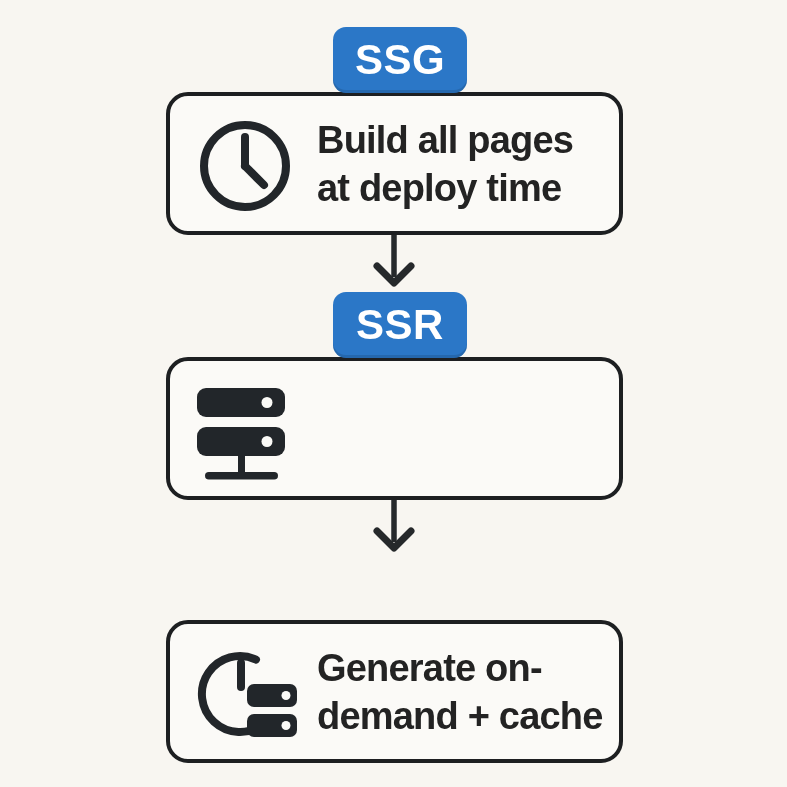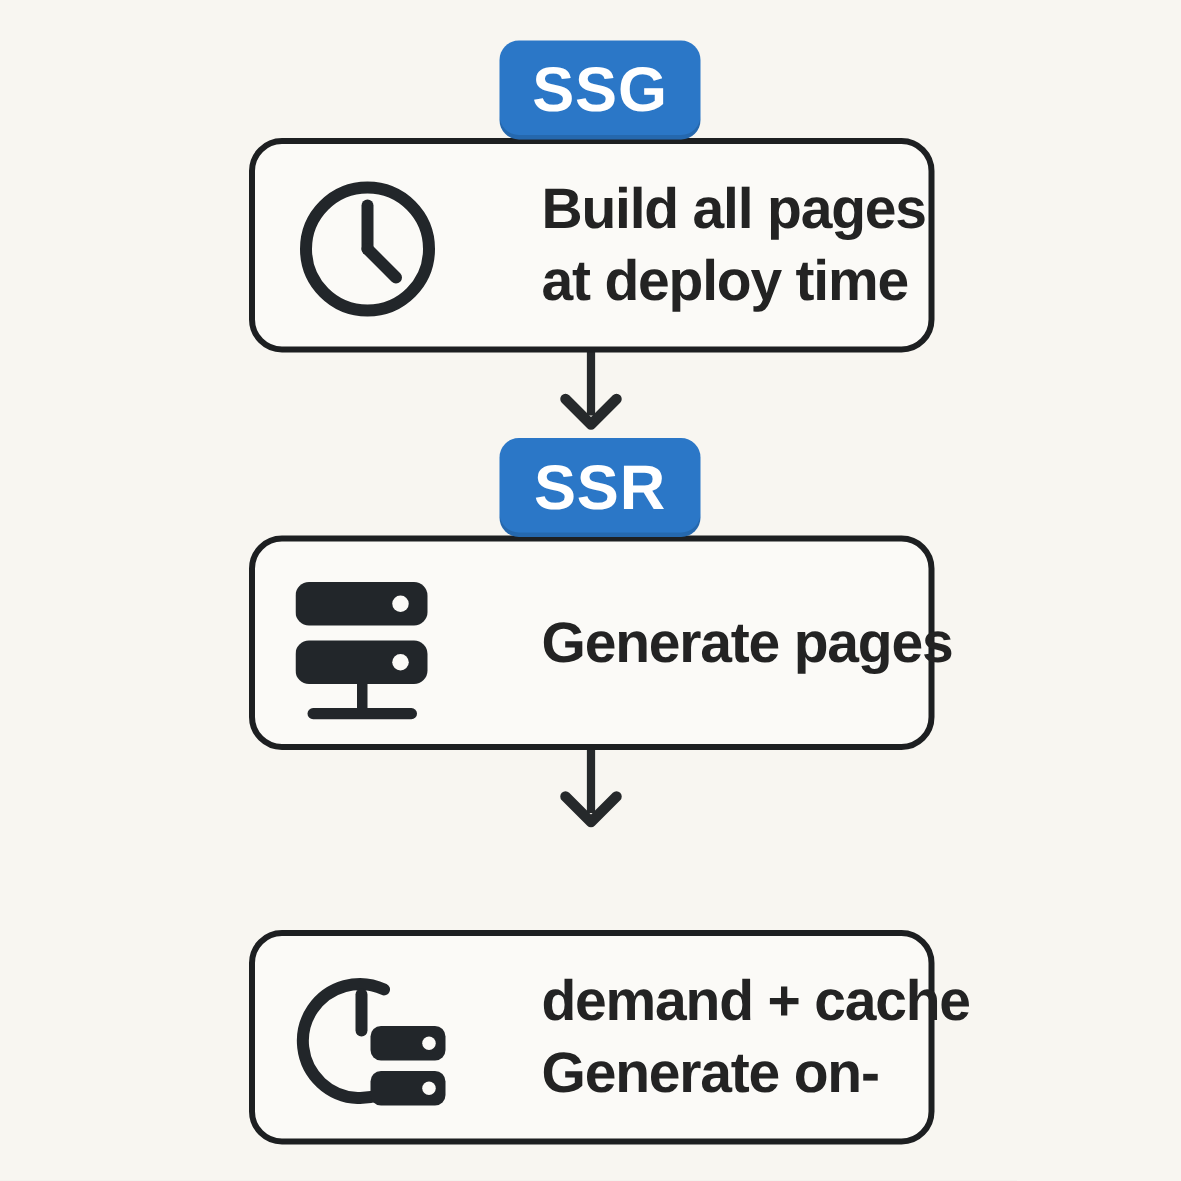--- a/index.html
+++ b/index.html
@@ -53,21 +53,20 @@
     height: 100%;
     display: flex;
     flex-direction: column;
     justify-content: center;
     color: #232323;
     font-size: 38px;
     font-weight: 700;
     letter-spacing: -0.8px;
     line-height: 48px;
     white-space: nowrap;
-    margin-left: 44px;
   }
   .flow-arrow {
     position: absolute;
     left: 370px;
     width: 48px;
     height: 58px;
     z-index: 1;
   }
   svg { display: block; }
 </style>
@@ -108,21 +107,20 @@
       <svg width="90" height="92" viewBox="0 0 90 92">
         <rect x="0" y="0" width="88" height="29" rx="9" fill="#22262a"></rect>
         <circle cx="70" cy="14.5" r="5.5" fill="#fbfaf7"></circle>
         <rect x="0" y="39" width="88" height="29" rx="9" fill="#22262a"></rect>
         <circle cx="70" cy="53.5" r="5.5" fill="#fbfaf7"></circle>
         <rect x="41" y="68" width="7" height="17" fill="#22262a"></rect>
         <rect x="8" y="84" width="73" height="7.5" rx="3.75" fill="#22262a"></rect>
       </svg>
     </div>
     <div class="node-text">
-      <span>Generate pages</span>
     </div>
   </div>
 
   <div class="flow-arrow" style="top:498px;">
     <svg width="48" height="58" viewBox="0 0 48 58">
       <path d="M24 0 L24 44" stroke="#26292b" stroke-width="5.5" fill="none"></path>
       <path d="M7 33 L24 50 L41 33" stroke="#26292b" stroke-width="7" fill="none" stroke-linejoin="round" stroke-linecap="round"></path>
     </svg>
   </div>
 
@@ -134,18 +132,18 @@
 
         <path d="M47 17 L47 41" fill="none" stroke="#22262a" stroke-width="8" stroke-linecap="round"></path>
 
         <rect x="53" y="38" width="50" height="23" rx="7" fill="#22262a"></rect>
         <circle cx="92" cy="49.5" r="4.5" fill="#fbfaf7"></circle>
         <rect x="53" y="68" width="50" height="23" rx="7" fill="#22262a"></rect>
         <circle cx="92" cy="79.5" r="4.5" fill="#fbfaf7"></circle>
       </svg>
     </div>
     <div class="node-text">
+      <span>Generate on-</span>
       <span>demand + cache</span>
-      <span>Generate on-</span>
     </div>
   </div>
 
 </div>
 
 </body></html>

